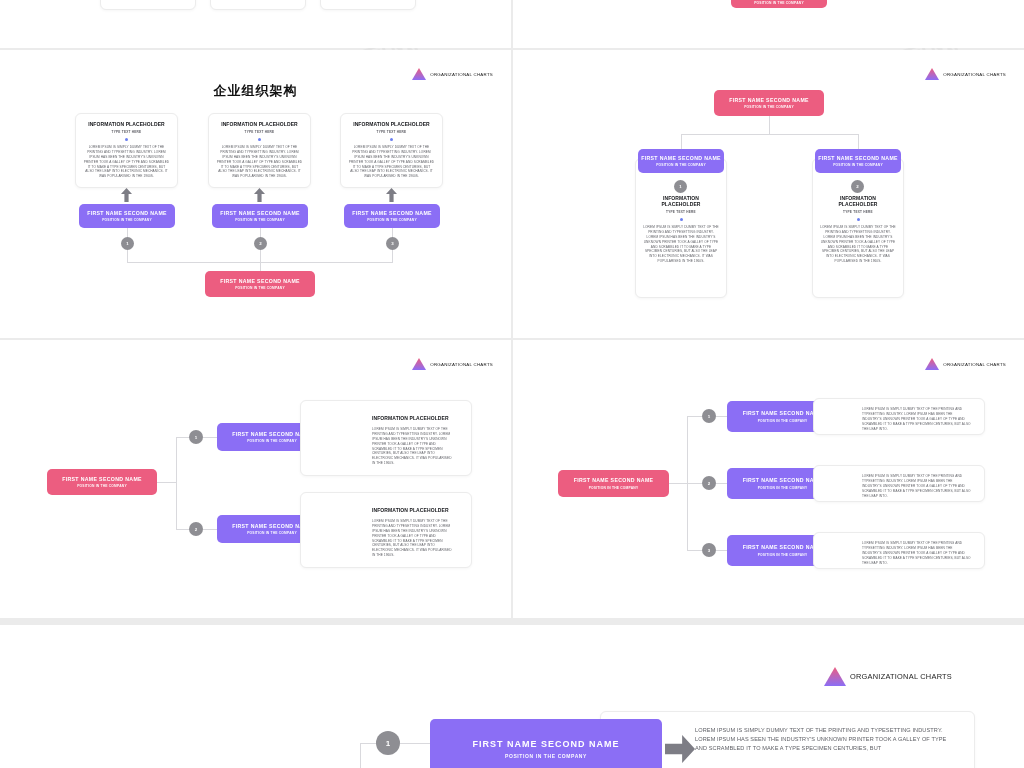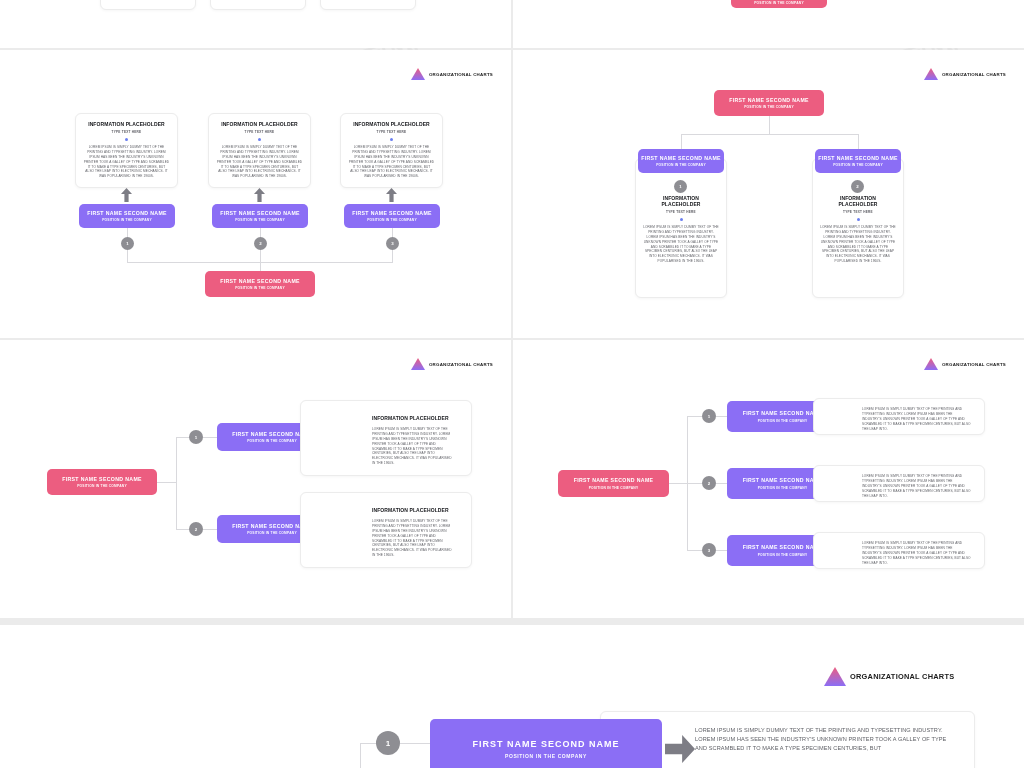--- a/index.html
+++ b/index.html
@@ -20,21 +20,21 @@
     font-size:30px;font-weight:bold;
     transform:rotate(-18deg);user-select:none;pointer-events:none;
     font-family:"DejaVu Sans",sans-serif;letter-spacing:1px;
   }
 
   
   .brand{position:absolute;display:flex;align-items:center;gap:4px;}
   .brand-mark{width:14px;height:12px;position:relative;}
   .brand-mark svg{display:block;}
   .brand-text{
-    font-size:4.4px;font-weight:bold;letter-spacing:0.25px;
+    font-size:4.4px;font-weight:normal;letter-spacing:0.25px;
     color:#1a1a1a;white-space:nowrap;
   }
 
   
   .node{
     border-radius:5px;display:flex;flex-direction:column;
     align-items:center;justify-content:center;
     color:#fff;text-align:center;box-sizing:border-box;
     position:absolute;
   }
@@ -136,20 +136,21 @@
             <stop offset="0%" stop-color="#ec5d80"></stop>
                 <stop offset="100%" stop-color="#8b6ef5"></stop>
           </linearGradient>
             </defs>
           <path d="M7 0 L14 12 L0 12 Z" fill="url(#g1)"></path>
         </svg>
       </span>
       <span class="brand-text">ORGANIZATIONAL CHARTS</span>
     </div>
 
+    <div class="ptitle" style="left:0;right:0;top:32px;text-align:center;">企业组织架构</div>
 
     <div class="card" style="left:75px;top:63px;width:103px;height:75px;">
       <div class="ttl">INFORMATION PLACEHOLDER</div>
       <div class="sub">TYPE TEXT HERE</div>
       <div class="dot"></div>
       <div class="body">LOREM IPSUM IS SIMPLY DUMMY TEXT OF THE PRINTING AND TYPESETTING INDUSTRY. LOREM IPSUM HAS BEEN THE INDUSTRY'S UNKNOWN PRINTER TOOK A GALLEY OF TYPE AND SCRAMBLED IT TO MAKE A TYPE SPECIMEN CENTURIES, BUT ALSO THE LEAP INTO ELECTRONIC MECHANICS. IT WAS POPULARISED IN THE 1960S.</div>
     </div>
     <div class="card" style="left:208px;top:63px;width:103px;height:75px;">
       <div class="ttl">INFORMATION PLACEHOLDER</div>
       <div class="sub">TYPE TEXT HERE</div>

